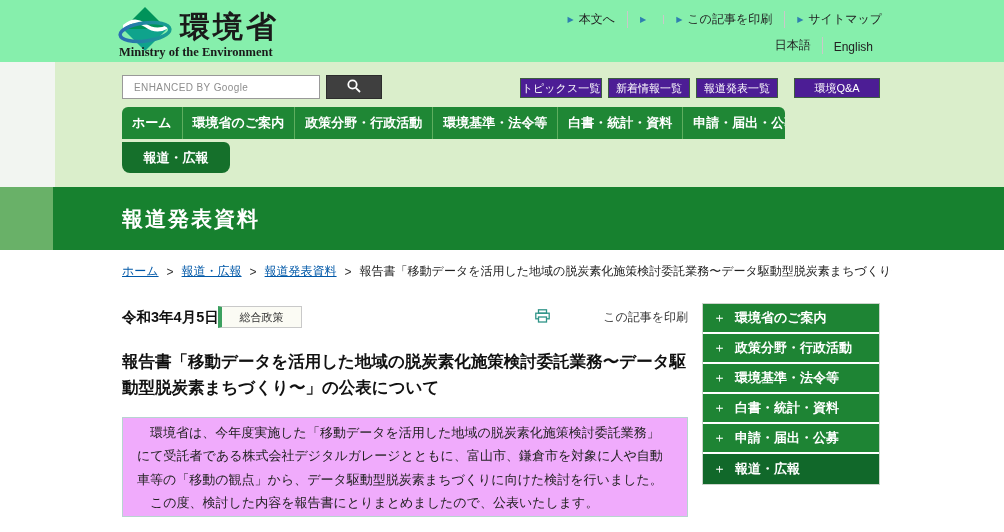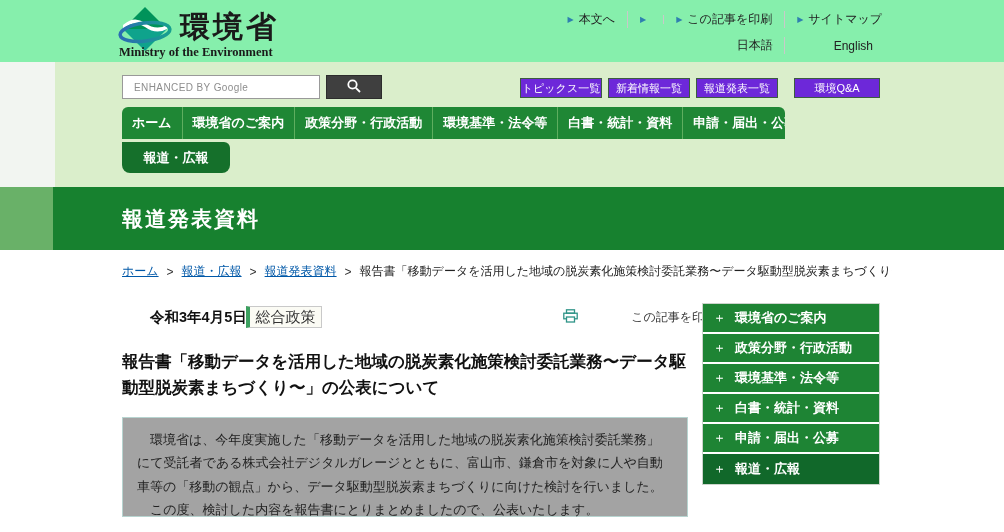--- a/index.html
+++ b/index.html
@@ -14,53 +14,53 @@
   
   .header { position:absolute; top:0; left:0; width:1004px; height:62px; background:#86efac; }
   .logo { position:absolute; left:118px; top:3px; width:320px; height:58px; }
   .logo-icon { position:absolute; left:0; top:2px; }
   .logo-ja { position:absolute; left:62px; top:4px; font-size:30px; font-weight:bold; color:#1a1a1a; letter-spacing:3px; }
   .logo-en { position:absolute; left:1px; top:42px; font-size:12.5px; font-weight:bold; color:#1a1a1a; font-family:"Liberation Serif", serif; white-space:nowrap; }
   .utility { position:absolute; top:11px; right:122px; display:flex; font-size:12px; color:#222; align-items:center; }
   .utility-item { display:flex; align-items:center; padding:0 12px; border-right:1px solid #c9c9c9; cursor:pointer; white-space:nowrap; }
   .utility-item:last-child { border-right:none; padding-right:0; }
   .tri { color:#2e7fb0; font-size:8px; margin-right:5px; }
-  .lang { position:absolute; top:37px; right:120px; display:flex; font-size:12px; align-items:center;gap:38px; }
+  .lang { position:absolute; top:37px; right:120px; display:flex; font-size:12px; align-items:flex-end; }
   .lang-item { padding:0 11px; cursor:pointer; }
   .lang-item:first-child { border-right:1px solid #c9c9c9; }
   
   .green-band { position:absolute; top:62px; left:0; width:1004px; height:125px; background:#daeecb; }
   .left-strip-top { position:absolute; top:62px; left:0; width:55px; height:125px; background:#f2f5f1; }
   .search-input { position:absolute; top:75px; left:122px; width:198px; height:24px; border:1px solid #999; background:#fff; font-size:11px; padding:0 11px; color:#444; }
   .search-input::placeholder { color:#8d8d8d; font-size:10px; letter-spacing:.4px; }
   .search-btn { position:absolute; top:75px; left:326px; width:56px; height:24px; background:#3f3f3f; border:1px solid #2c2c2c; display:flex; align-items:center; justify-content:center; cursor:pointer; }
   .quick-links { position:absolute; top:78px; left:520px; width:360px; height:20px; display:flex; }
-  .quick-btn { height:20px; background:#6d28d9; border:1px solid #3c5c40; color:#fff; font-size:11px; display:flex; align-items:center; justify-content:center; cursor:pointer; white-space:nowrap; }
+  .quick-btn { height:20px; background:#4c1d95; border:1px solid #3c5c40; color:#fff; font-size:11px; display:flex; align-items:center; justify-content:center; cursor:pointer; white-space:nowrap; }
   .qb-a { width:82px; margin-right:6px; } .qb-b { width:82px; margin-right:6px; } .qb-c { width:82px; } .qb-d { width:86px; margin-left:auto; }
   .nav-bar { position:absolute; top:107px; left:122px; width:663px; height:32px; background:#1f8735; border-radius:6px 6px 0 0; display:flex; overflow:hidden; }
   .nav-item { flex:1 1 auto; display:flex; align-items:center; justify-content:center; color:#fff; font-size:13px; font-weight:bold; padding:0 10px; border-left:1px solid #5fae5f; cursor:pointer; white-space:nowrap; }
   .nav-item:first-child { border-left:none; }
   .nav-tab2 { position:absolute; top:142px; left:122px; width:108px; height:31px; background:#15702b; border-radius:0 6px 8px 8px; color:#fff; font-size:13px; font-weight:bold; display:flex; align-items:center; justify-content:center; cursor:pointer; }
   
   .banner { position:absolute; top:187px; left:0; width:1004px; height:63px; background:#17812f; }
   .banner-left { position:absolute; top:187px; left:0; width:53px; height:63px; background:#69b168; }
   .banner-title { position:absolute; top:187px; left:122px; height:63px; display:flex; align-items:center; color:#fff; font-size:21px; font-weight:bold; letter-spacing:2px; }
   
   .breadcrumb { position:absolute; top:263px; left:122px; width:770px; font-size:12px; display:flex; align-items:center; white-space:nowrap; overflow:hidden; }
   .crumb-link { color:#0058a8; text-decoration:underline; cursor:pointer; }
   .crumb-sep { margin:0 8px; color:#333; }
   .crumb-current { color:#222; }
   
-  .meta-row { position:absolute; top:306px; left:122px; width:566px; height:26px;margin-left:28px; }
+  .meta-row { position:absolute; top:306px; left:122px; width:566px; height:26px; }
   .date { position:absolute; left:0; top:2px; font-size:14.5px; font-weight:bold; color:#111; }
-  .badge { position:absolute; left:96px; top:0; width:76px; height:22px; background:#fbfbf4; border:1px solid #c9c9c9; border-left:4px solid #3ba05f; display:flex; align-items:center; justify-content:center; font-size:15px; color:#333; }
+  .badge { position:absolute; left:96px; top:0; width:84px; height:22px; background:#fbfbf4; border:1px solid #c9c9c9; border-left:4px solid #3ba05f; display:flex; align-items:center; justify-content:center; font-size:11px; color:#333; }
   .print-link { position:absolute; right:0; top:3px; display:flex; align-items:center; font-size:12px; color:#333; cursor:pointer;gap:48px; }
   .print-link svg { margin-right:5px; }
   .article-title { position:absolute; top:349px; left:122px; width:570px; font-size:16.5px; font-weight:bold; color:#111; line-height:1.55; }
-  .body-box { position:absolute; top:417px; left:122px; width:566px; height:100px; border:1px solid #b7d4d0; padding:10px 14px; font-size:13px; line-height:1.8; color:#222; background:#a3a3a3; }
+  .body-box { position:absolute; top:417px; left:122px; width:566px; height:100px; border:1px solid #b7d4d0; padding:3px 14px; font-size:13px; line-height:1.8; color:#222; background:#f0abfc; }
   .body-box p { margin:0; }
   
   .sidebar { position:absolute; top:303px; left:702px; width:178px; border:1px solid #ccd4cc; background:#fff; }
   .sidebar-item { height:30px; background:#1e8434; color:#fff; font-size:13px; font-weight:bold; display:flex; align-items:center; padding:0 10px; border-bottom:2px solid #fff; cursor:pointer; white-space:nowrap; }
   .sidebar-item:last-child { border-bottom:none; }
   .sidebar-item.active { background:#11682a; }
   .plus { margin-right:9px; font-weight:normal; font-size:13px; }
 </style>
 </head>
 <body>

